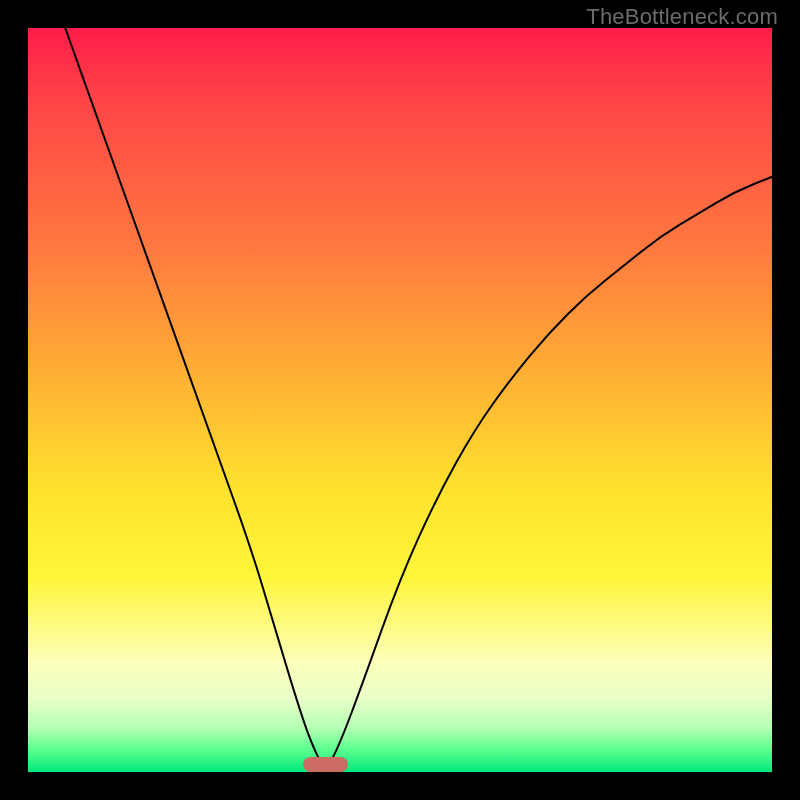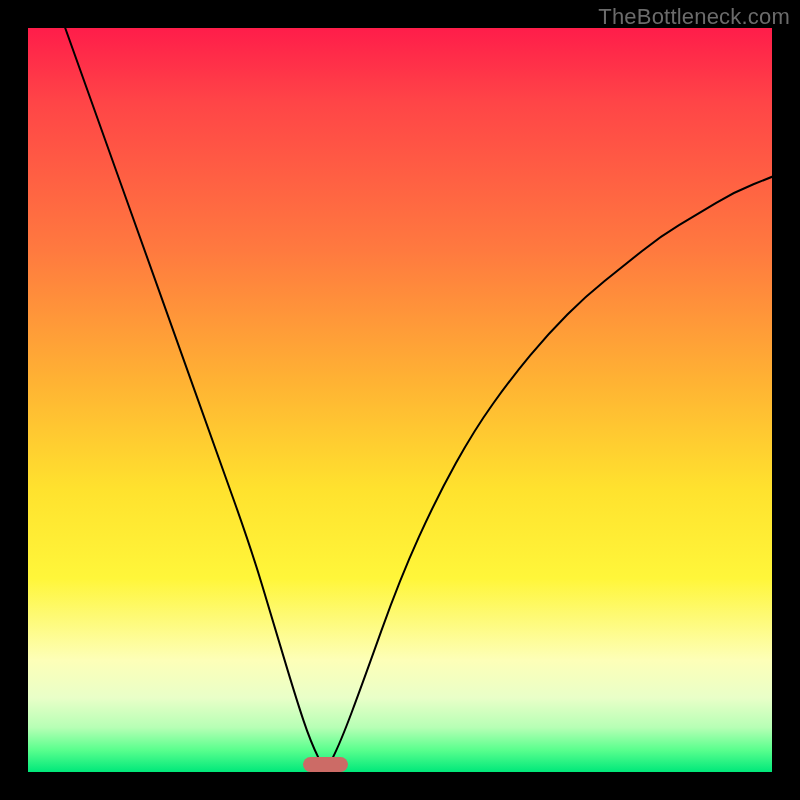--- a/index.html
+++ b/index.html
@@ -47,21 +47,21 @@
   }
   svg.curve {
     position: absolute;
     left: 0;
     top: 0;
     pointer-events: none;
   }
   .watermark {
     position: absolute;
     top: 4px;
-    right: 10px;
+    right: 22px;
     font-family: Arial, Helvetica, sans-serif;
     font-size: 22px;
     color: #6b6b6b;
     letter-spacing: 0.2px;
     user-select: none;
   }
 </style>
 </head>
 <body>
 

